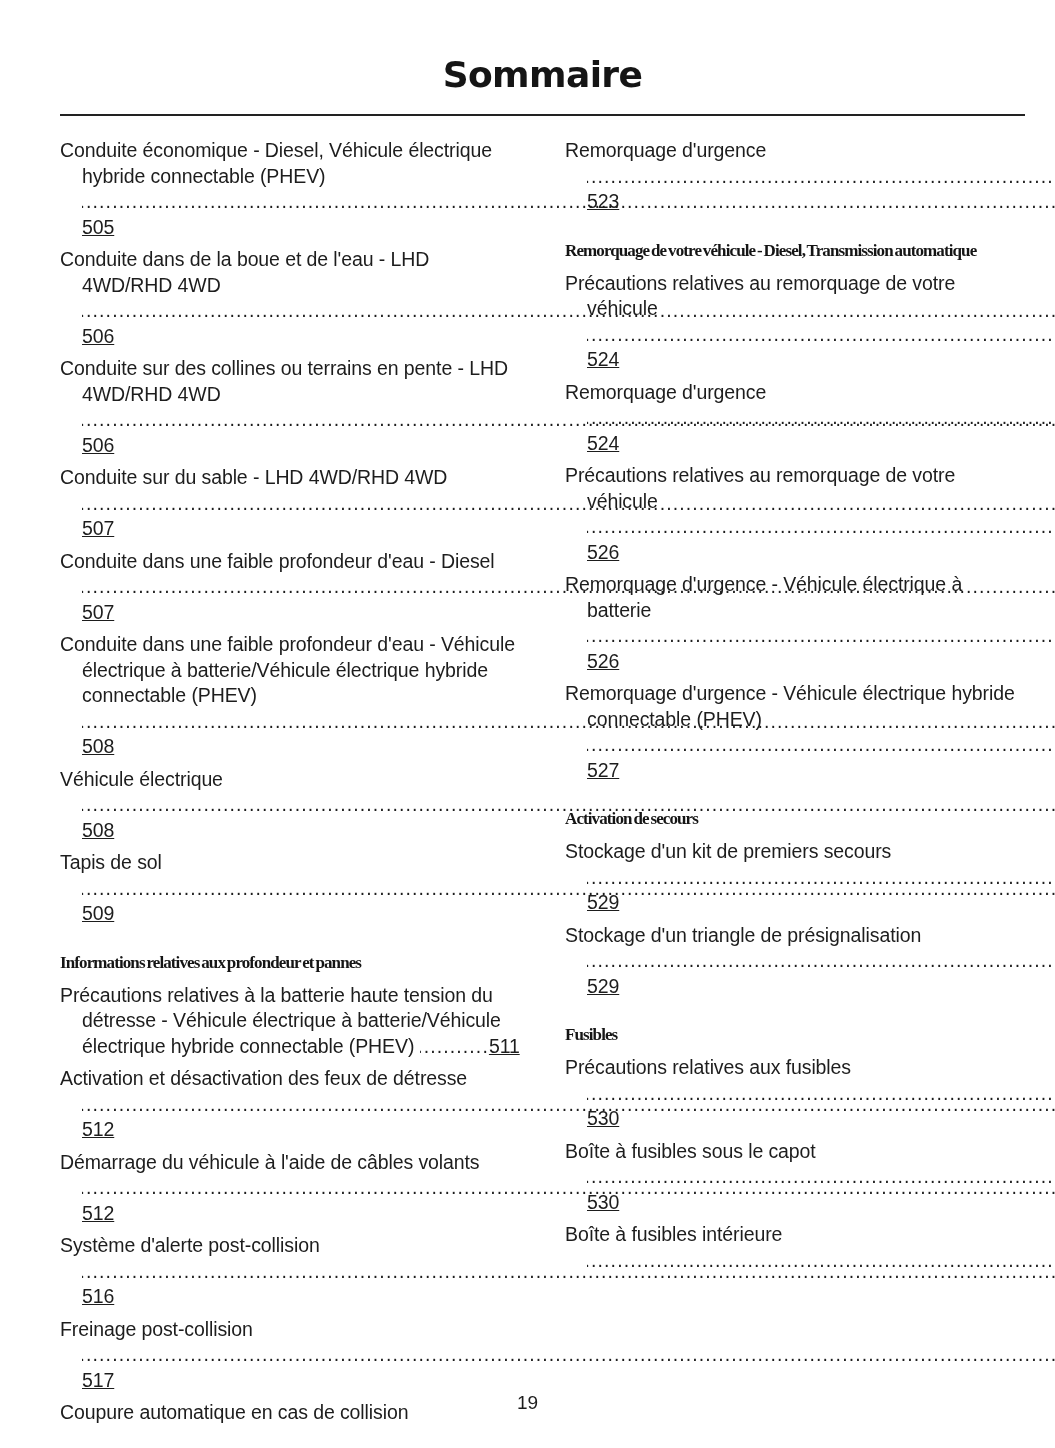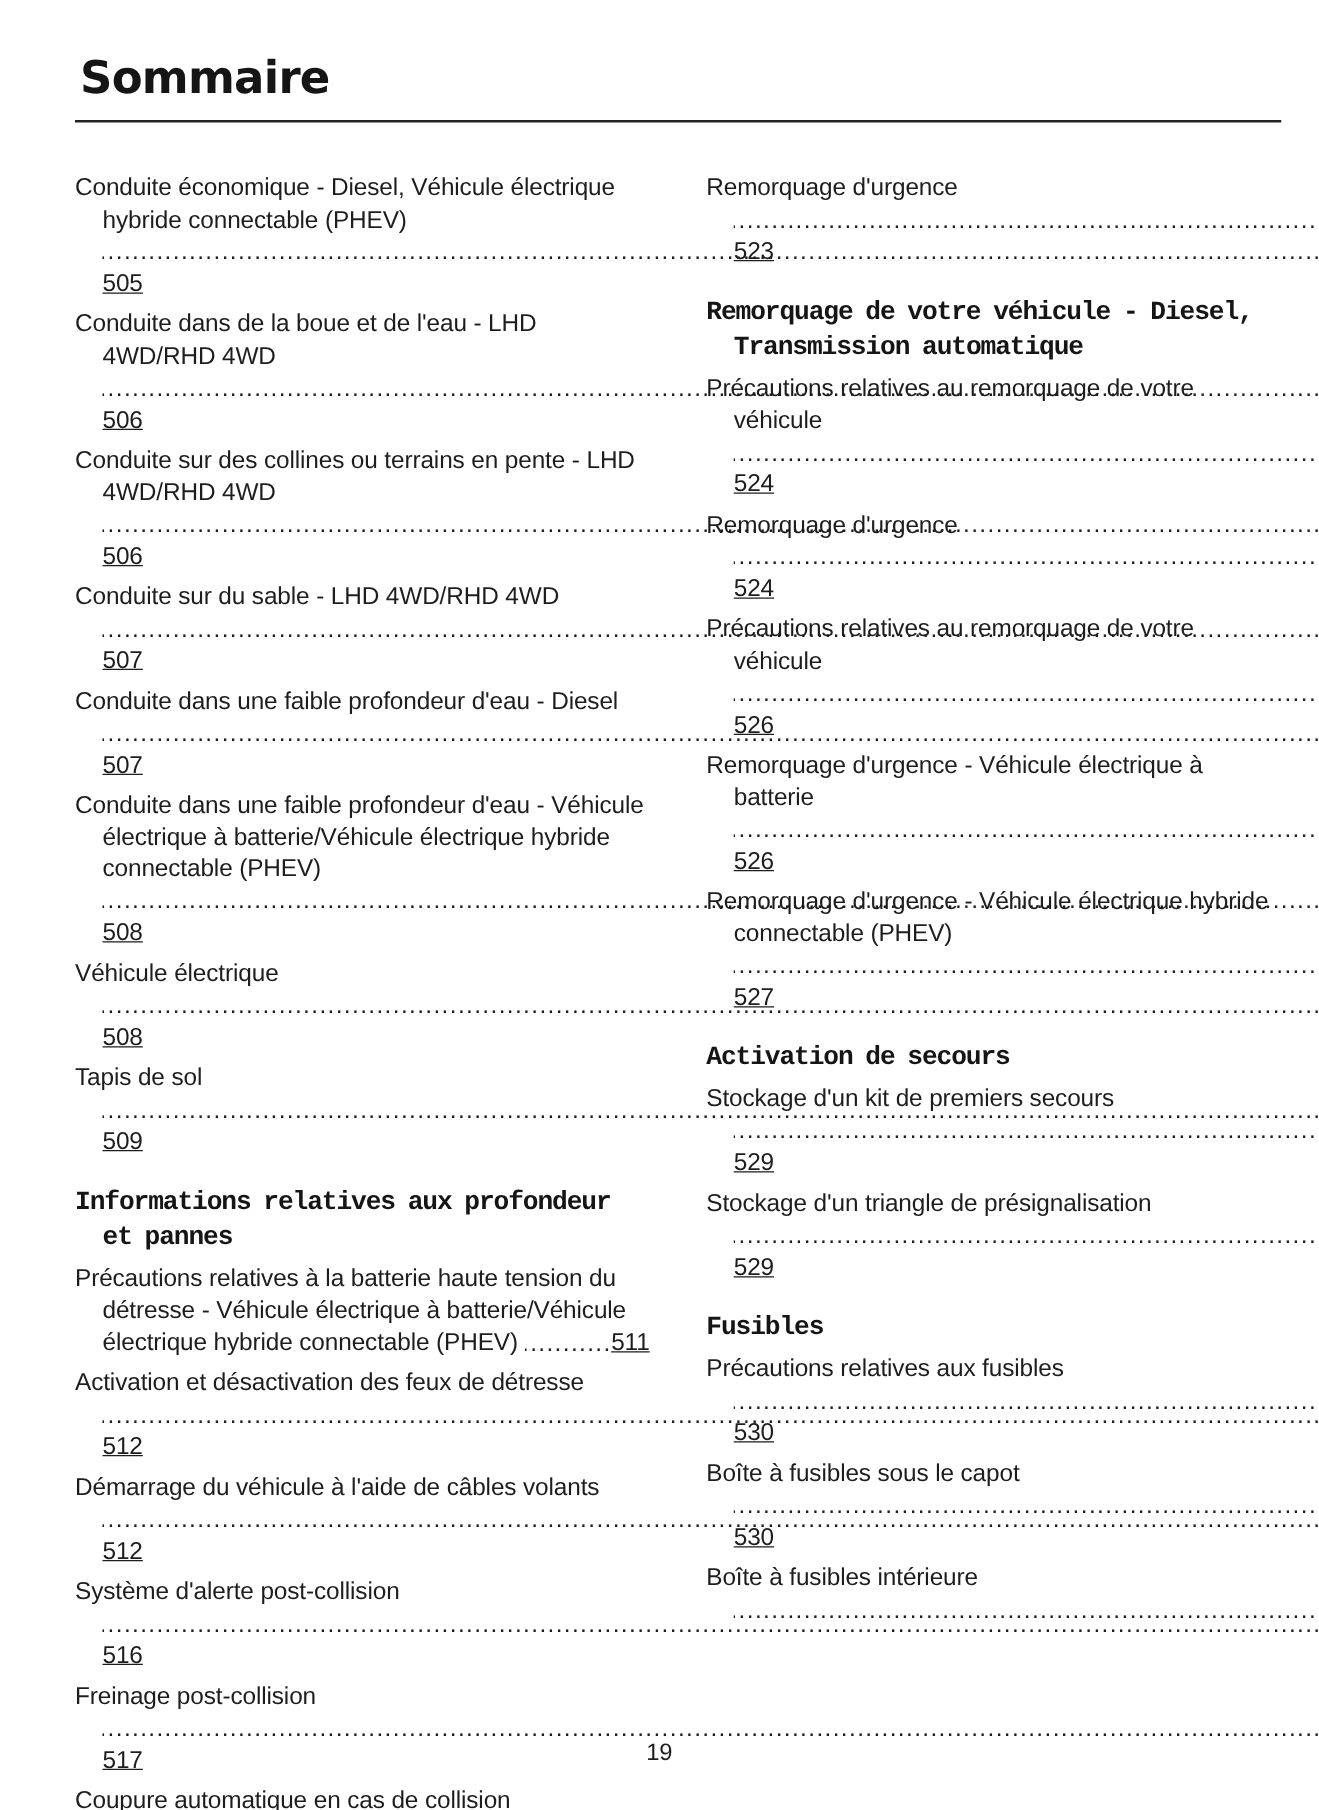--- a/index.html
+++ b/index.html
@@ -17,28 +17,28 @@
   }
 
   
   .page-header {
     position: absolute;
     left: 60px;
     top: 36px;
     width: 965px;
   }
   .page-title {
-    text-align: left;
+    text-align: center;
     font-family: "DejaVu Sans", sans-serif;
     font-weight: bold;
     font-size: 36px;
     letter-spacing: -0.6px;
     color: #151515;
     line-height: 46px;
-    margin: 4px;
+    margin: 16px;
     padding-right: 0;
   }
   .header-rule {
     margin-top: 10px;
     border-top: 2px solid #222222;
     width: 100%;
     height: 0;
   }
 
   
@@ -51,23 +51,23 @@
     gap: 45px;
     align-items: flex-start;
   }
   .column {
     width: 460px;
     flex: 0 0 460px;
   }
 
   
   .toc-section-heading {
-    font-family: Liberation Mono, monospace;
+    font-family: Liberation Serif, serif;
     font-weight: bold;
-    font-size: 21px;
+    font-size: 17px;
     line-height: 28px;
     color: #151515;
     letter-spacing: -0.9px;
     padding-left: 22px;
     text-indent: -22px;
     margin: 22px 0 6px 0;
     word-spacing: -1.5px;
   }
   .toc-section-heading.extra-gap {
     margin-bottom: 22px;

